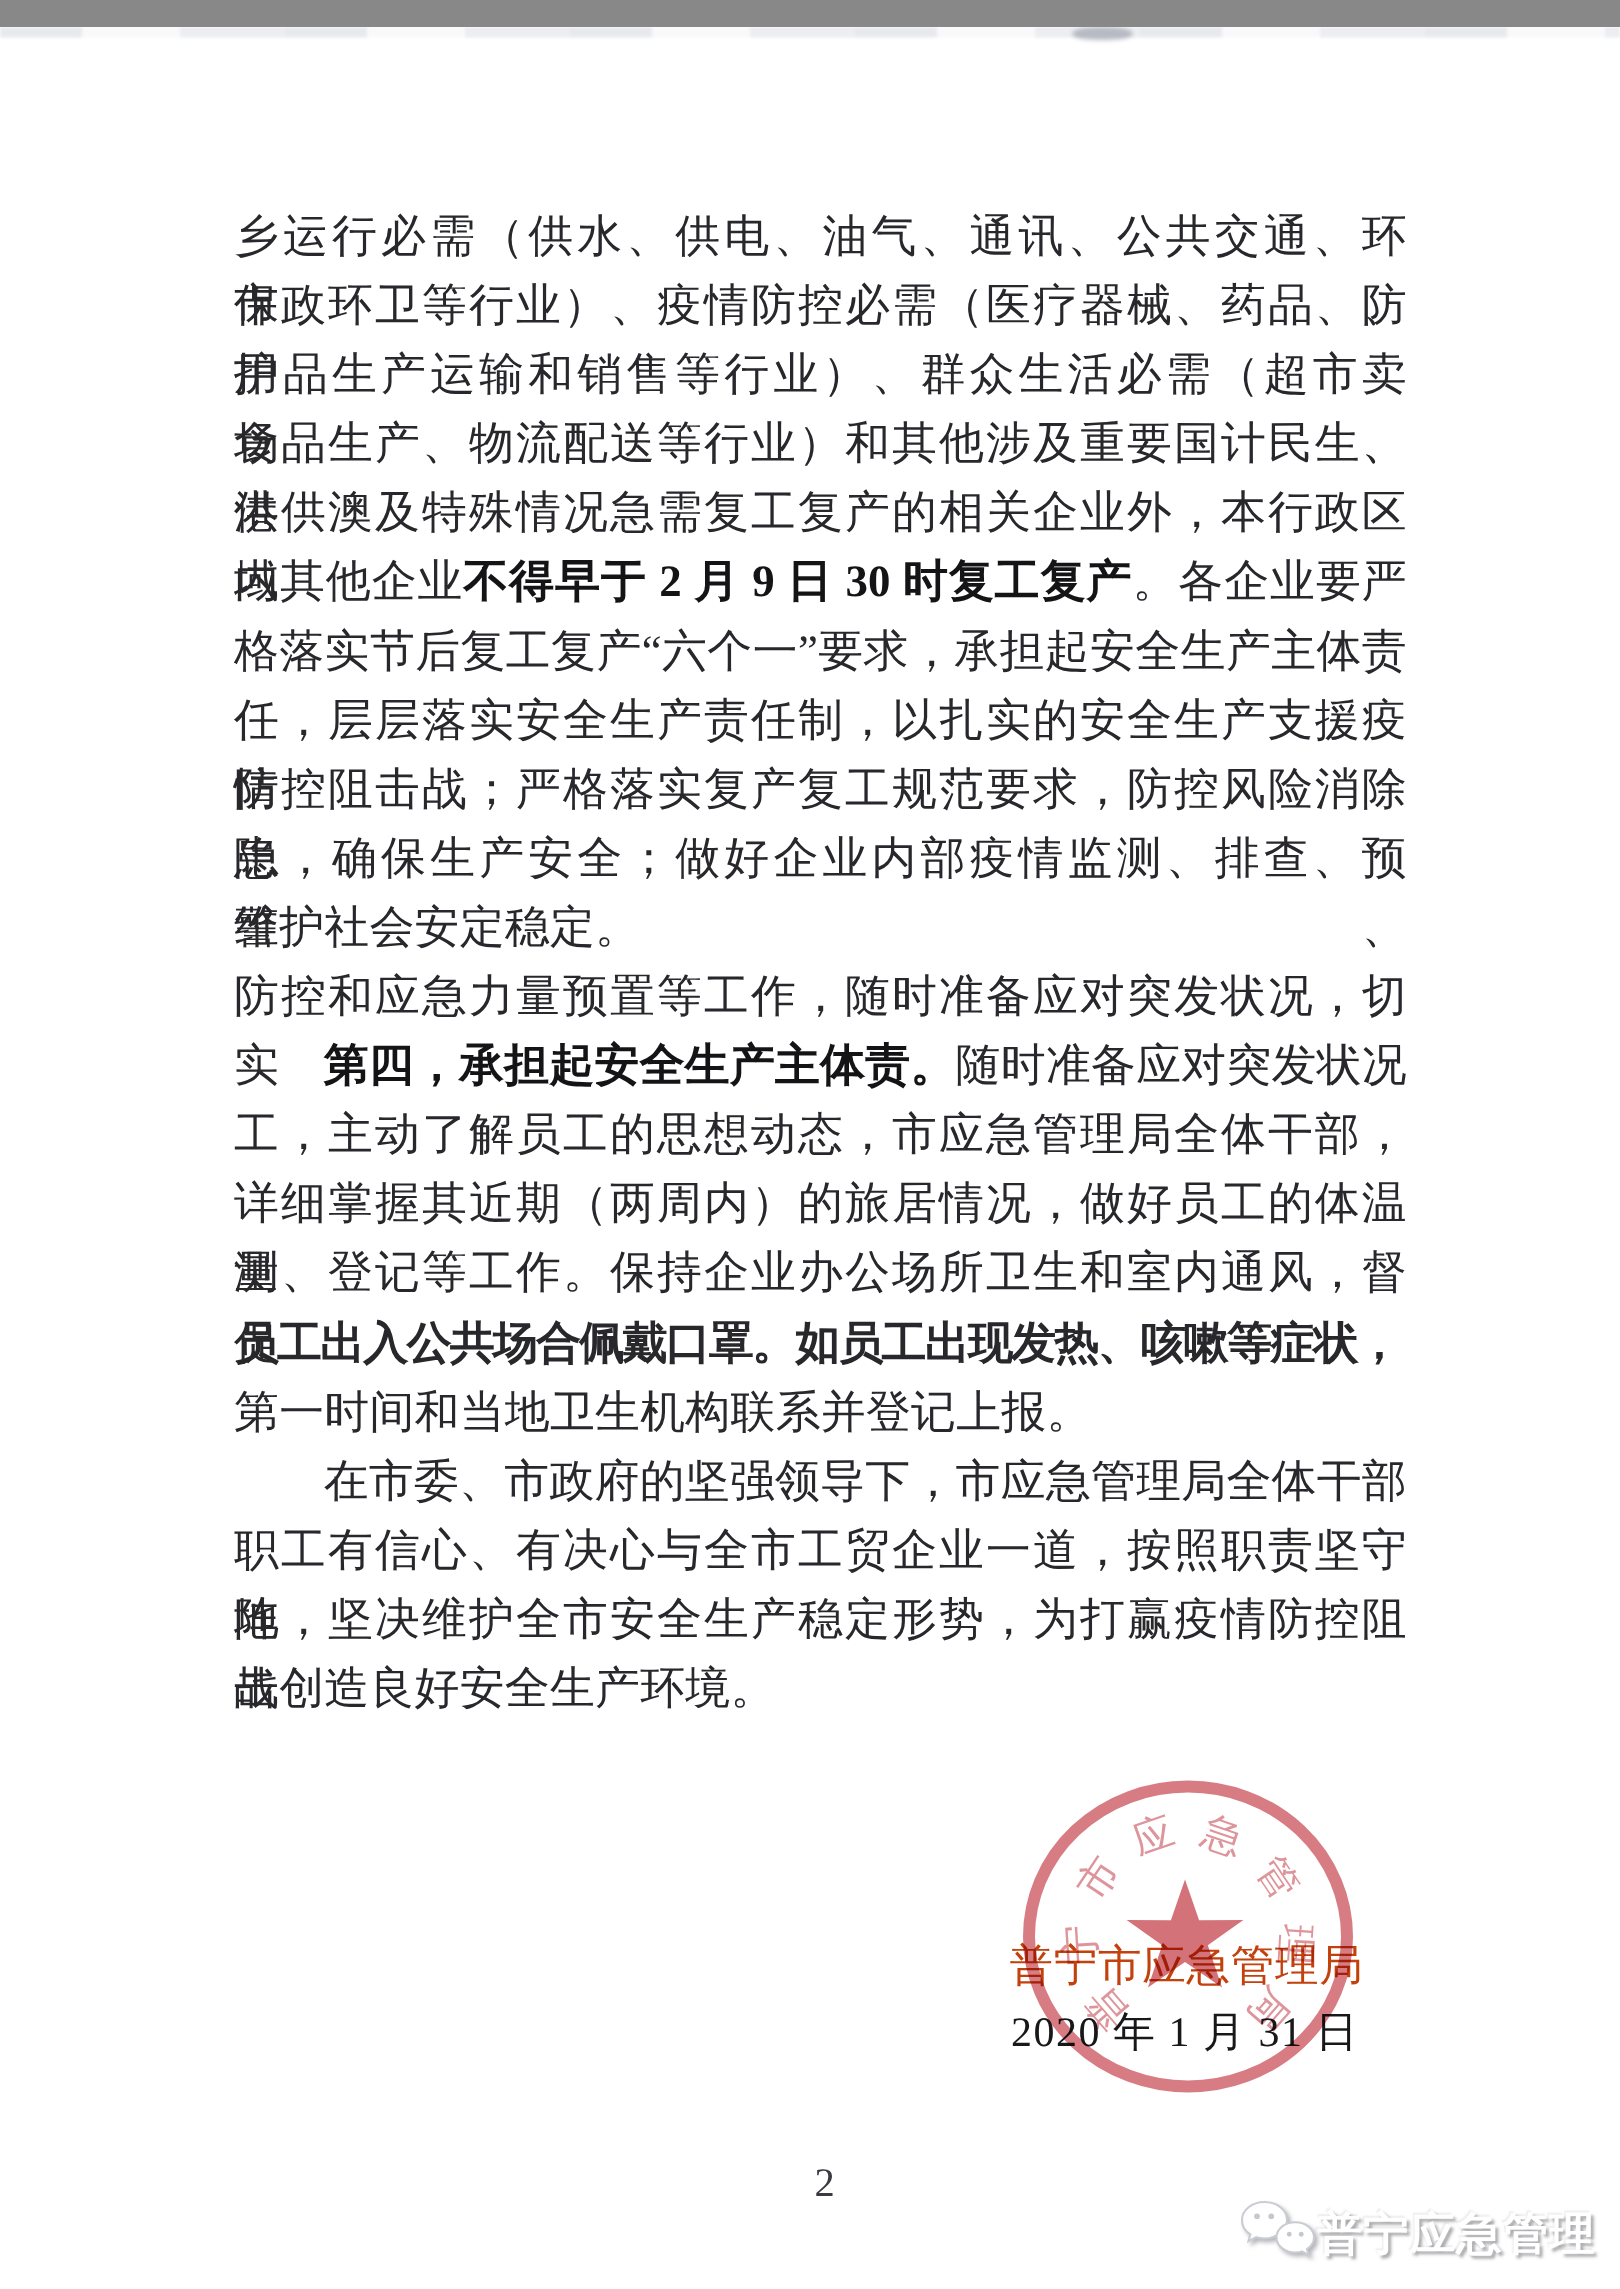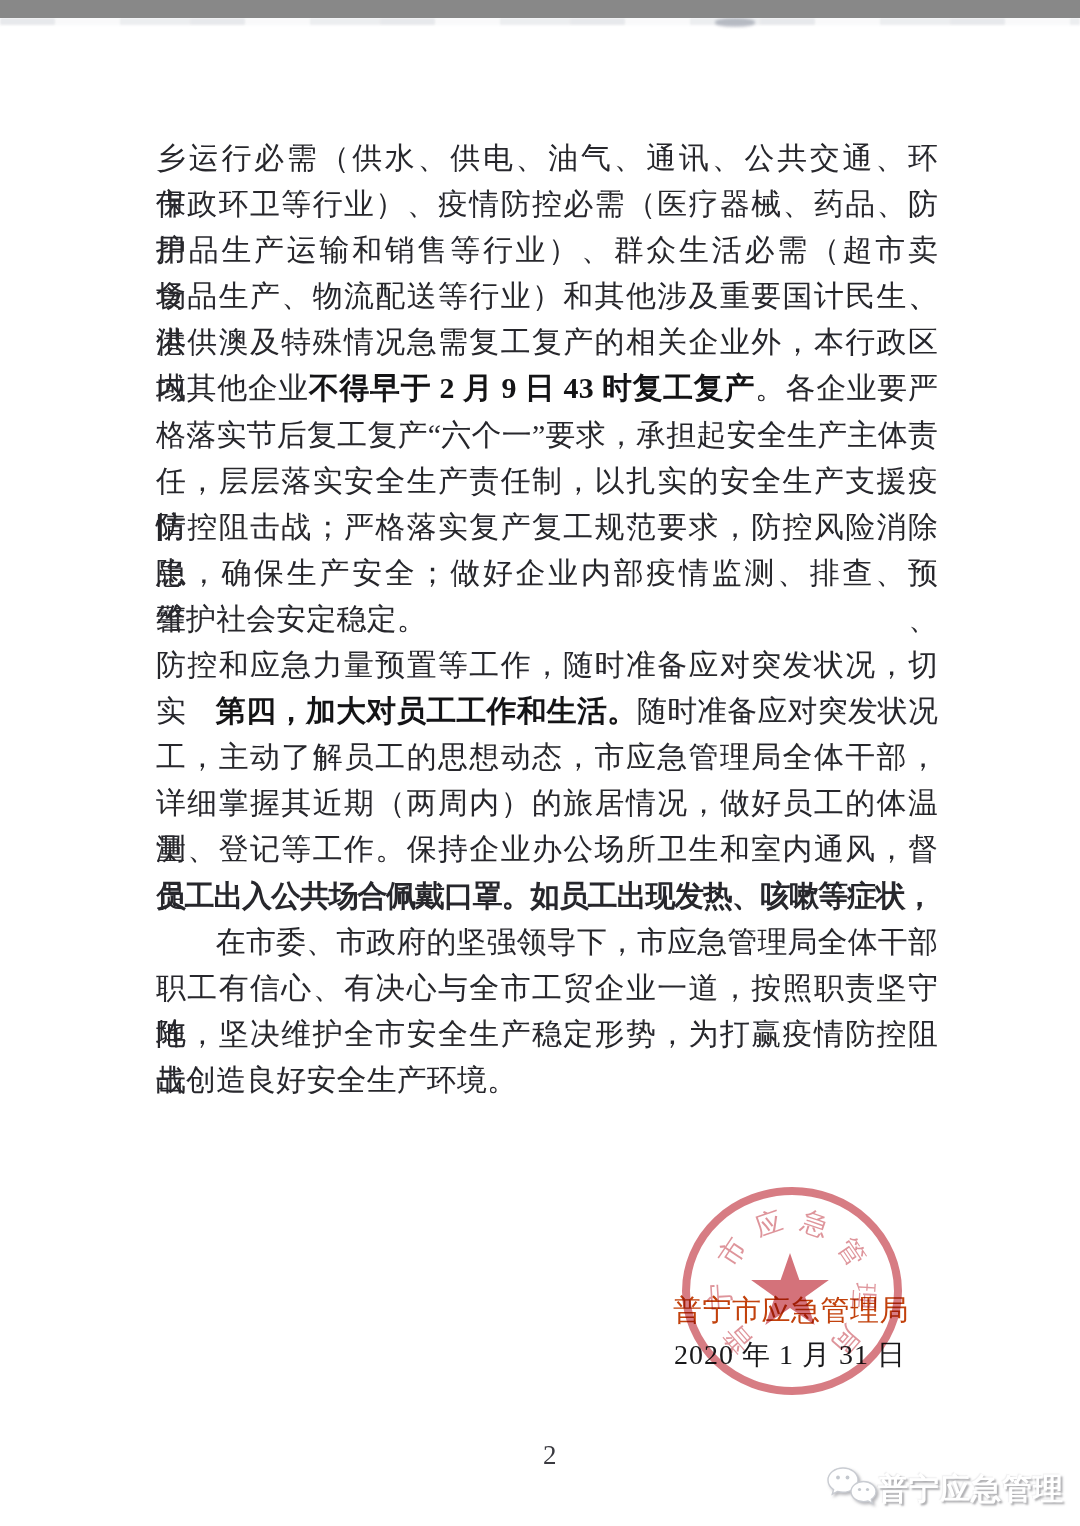--- a/index.html
+++ b/index.html
@@ -80,32 +80,33 @@
 
   <div class="scan-top"></div>
   <div class="scan-blob"></div>
 
   <div class="text-block">
       <div class="line"><span>乡运行必需（供水、供电、油气、通讯、公共交通、环保、</span></div>
       <div class="line"><span>市政环卫等行业）、疫情防控必需（医疗器械、药品、防护</span></div>
       <div class="line"><span>用品生产运输和销售等行业）、群众生活必需（超市卖场、</span></div>
       <div class="line"><span>食品生产、物流配送等行业）和其他涉及重要国计民生、供</span></div>
       <div class="line"><span>港供澳及特殊情况急需复工复产的相关企业外，本行政区域</span></div>
-      <div class="line"><span>内其他企业</span><span class="b">不得早于 2 月 9 日 43 时复工复产</span><span>。各企业要严</span></div>
+      <div class="line"><span>内其他企业</span><span class="b">不得早于 2 月 9 日 30 时复工复产</span><span>。各企业要严</span></div>
       <div class="line"><span>格落实节后复工复产“六个一”要求，承担起安全生产主体责</span></div>
       <div class="line"><span>任，层层落实安全生产责任制，以扎实的安全生产支援疫情</span></div>
       <div class="line"><span>防控阻击战；严格落实复产复工规范要求，防控风险消除隐</span></div>
       <div class="line"><span>患，确保生产安全；做好企业内部疫情监测、排查、预警、</span></div>
       <div class="line end"><span>维护社会安定稳定。</span></div>
       <div class="line"><span>防控和应急力量预置等工作，随时准备应对突发状况，切实</span></div>
-      <div class="line indent"><span class="b">第四，加大对员工工作和生活。</span><span>随时准备应对突发状况</span></div>
+      <div class="line indent"><span class="b">第四，承担起安全生产主体责。</span><span>随时准备应对突发状况</span></div>
       <div class="line"><span>工，主动了解员工的思想动态，市应急管理局全体干部，</span></div>
       <div class="line"><span>详细掌握其近期（两周内）的旅居情况，做好员工的体温测</span></div>
       <div class="line"><span>量、登记等工作。保持企业办公场所卫生和室内通风，督促</span></div>
       <div class="line tight"><span>员工出入公共场合佩戴口罩。如员工出现发热、咳嗽等症状，</span></div>
+      <div class="line end"><span>第一时间和当地卫生机构联系并登记上报。</span></div>
       <div class="line indent"><span>在市委、市政府的坚强领导下，市应急管理局全体干部</span></div>
       <div class="line"><span>职工有信心、有决心与全市工贸企业一道，按照职责坚守阵</span></div>
       <div class="line"><span>地，坚决维护全市安全生产稳定形势，为打赢疫情防控阻击</span></div>
       <div class="line end"><span>战创造良好安全生产环境。</span></div>
     </div>
 
   <svg class="seal" width="232" height="214" viewBox="0 0 232 214">
     <ellipse class="seal-ring" cx="116" cy="107" rx="106" ry="100" stroke="#c9505a"></ellipse>
     <polygon class="seal-star" points="114,69 123.4,96.1 152.9,96 129.2,112.9 138.7,141 114,124 89.3,141 98.8,112.9 75.1,96 104.6,96.1" fill="#c9505a"></polygon>
     <g id="seal-arc">

